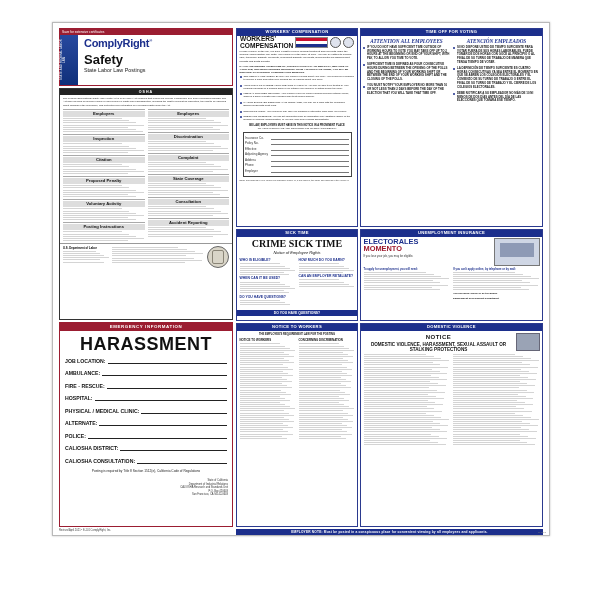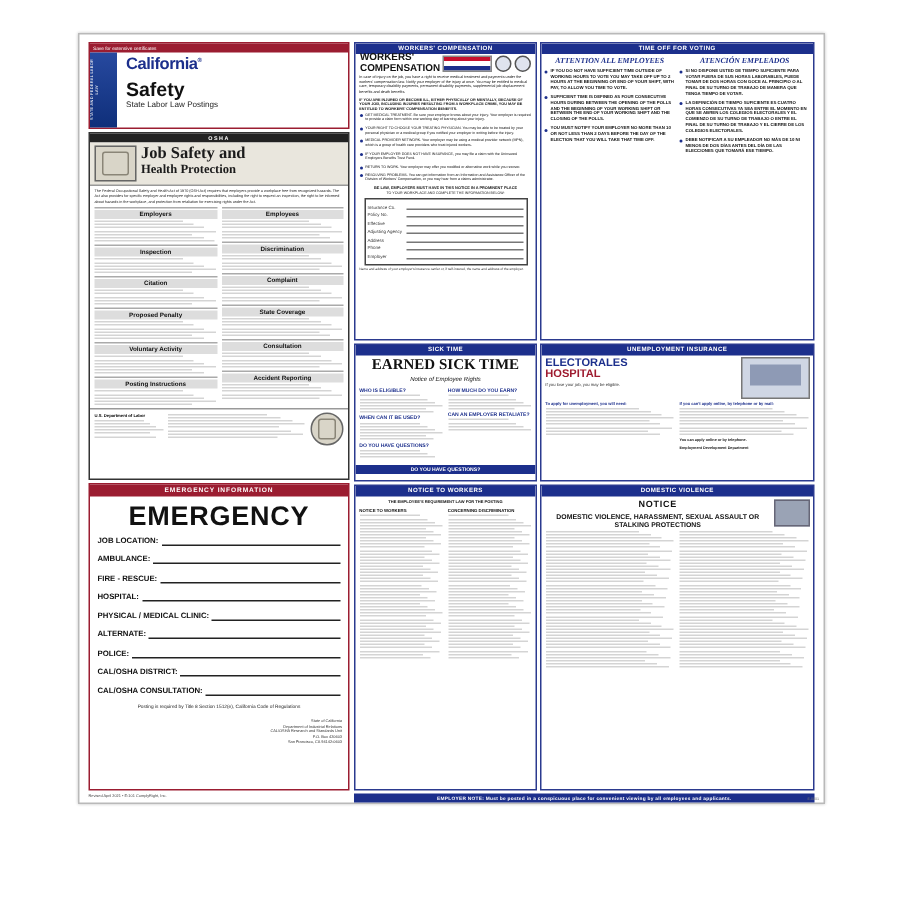--- a/index.html
+++ b/index.html
@@ -99,38 +99,29 @@
 </head>
 <body>
 
 <div class="poster">
 
   <div id="top-left">
     <div class="cr-top">Save for extensive certificates</div>
     <div class="cr-main">
       <div class="cr-left">STATE AND FEDERAL LABOR LAW</div>
       <div class="cr-right">
-        <div class="cr-logo"><span>California</span><span class="reg">®</span></div>
+        <div class="cr-logo"><span>ComplyRight</span><span class="reg">®</span></div>
         <div class="cr-state">Safety</div>
         <div class="cr-sub">State Labor Law Postings</div>
       </div>
     </div>
   </div>
 
   <div id="osha">
     <div class="osha-bar">OSHA</div>
-    <div class="jsh">
-      <div class="jsh-row">
-        <div class="osha-seal"></div>
-        <div>
-          <h1>Job Safety and</h1>
-          <h2>Health Protection</h2>
-        </div>
-      </div>
-    </div>
     <div style="padding:2px 3px;font-size:2.5px;line-height:1.3;color:#222;">The Federal Occupational Safety and Health Act of 1970 (OSH Act) requires that employers provide a workplace free from recognized hazards. The Act also provides for specific employer and employee rights and responsibilities, including the right to request an inspection, the right to be informed about hazards in the workplace, and protection from retaliation for exercising rights under the Act.</div>
     <div id="osha-sections">
         <div class="cols2" style="padding: 0px 3px;">
           <div class="col">
             <div class="sect" style="padding: 1px 0px;">
               <div class="st">Employers</div>
               <div class="ln s" style="width:72%"></div>
               <div class="ln s" style="width:81%"></div>
               <div class="ln s" style="width:90%"></div>
               <div class="ln s" style="width:99%"></div>
@@ -258,21 +249,21 @@
           <div class="ln s" style="width:79%"></div>
         </div>
       <div style="flex:0 0 22px;">
           <div class="osha-seal" style="width:20px;height:20px;border-radius:50%;"></div>
         </div>
     </div>
   </div>
 
   <div id="emergency">
     <div class="em-hdr">EMERGENCY INFORMATION</div>
-    <div class="em-title">EMERGENCY</div>
+    <div class="em-title">HARASSMENT</div>
     <div id="em-fields">
         <div class="em-line">
           <span class="lbl">JOB LOCATION:</span>
           <span class="rule"></span>
         </div>
         <div class="em-line">
           <span class="lbl">AMBULANCE:</span>
           <span class="rule"></span>
         </div>
         <div class="em-line">
@@ -385,21 +376,21 @@
             <span class="k">Employer</span>
             <span class="v"></span>
           </div>
         </div>
       <div style="font-size:2.2px;color:#333;line-height:1.25;">Name and address of your employer's insurance carrier or, if self-insured, the name and address of the employer.</div>
     </div>
   </div>
 
   <div class="panel" id="sicktime">
     <div class="hdr">SICK TIME</div>
-    <div class="est-title">EARNED SICK TIME</div>
+    <div class="est-title">CRIME SICK TIME</div>
     <div class="est-sub">Notice of Employee Rights</div>
     <div class="body" style="padding-top:0;">
       <div class="cols2" id="sick-cols">
           <div class="col">
             <div>
               <div class="est-q">WHO IS ELIGIBLE?</div>
               <div class="ln s" style="width:72%"></div>
               <div class="ln s" style="width:81%"></div>
               <div class="ln s" style="width:90%"></div>
               <div class="ln s" style="width:99%"></div>
@@ -591,21 +582,21 @@
           </div>
       </div>
     </div>
   </div>
 
   <div class="panel" id="unemployment">
     <div class="hdr">UNEMPLOYMENT INSURANCE</div>
     <div class="body" style="padding-top:1px;">
       <div class="ui-img"></div>
       <div class="ui-title" style="margin:0;">ELECTORALES</div>
-      <div class="ui-title" style="margin:0;color:#9e1b2f;">HOSPITAL</div>
+      <div class="ui-title" style="margin:0;color:#9e1b2f;">MOMENTO</div>
       <div class="ui-sub" style="margin:1px 0 2px;">If you lose your job, you may be eligible.</div>
       <div style="clear:both;"></div>
       <div class="cols2">
         <div class="col">
           <div style="font-size:2.7px;font-weight:bold;color:#1c2f8c;">To apply for unemployment, you will need:</div>
           <div id="ui-l">
               <div class="ln s" style="width:72%"></div>
               <div class="ln s" style="width:81%"></div>
               <div class="ln s" style="width:90%"></div>
               <div class="ln s" style="width:99%"></div>

